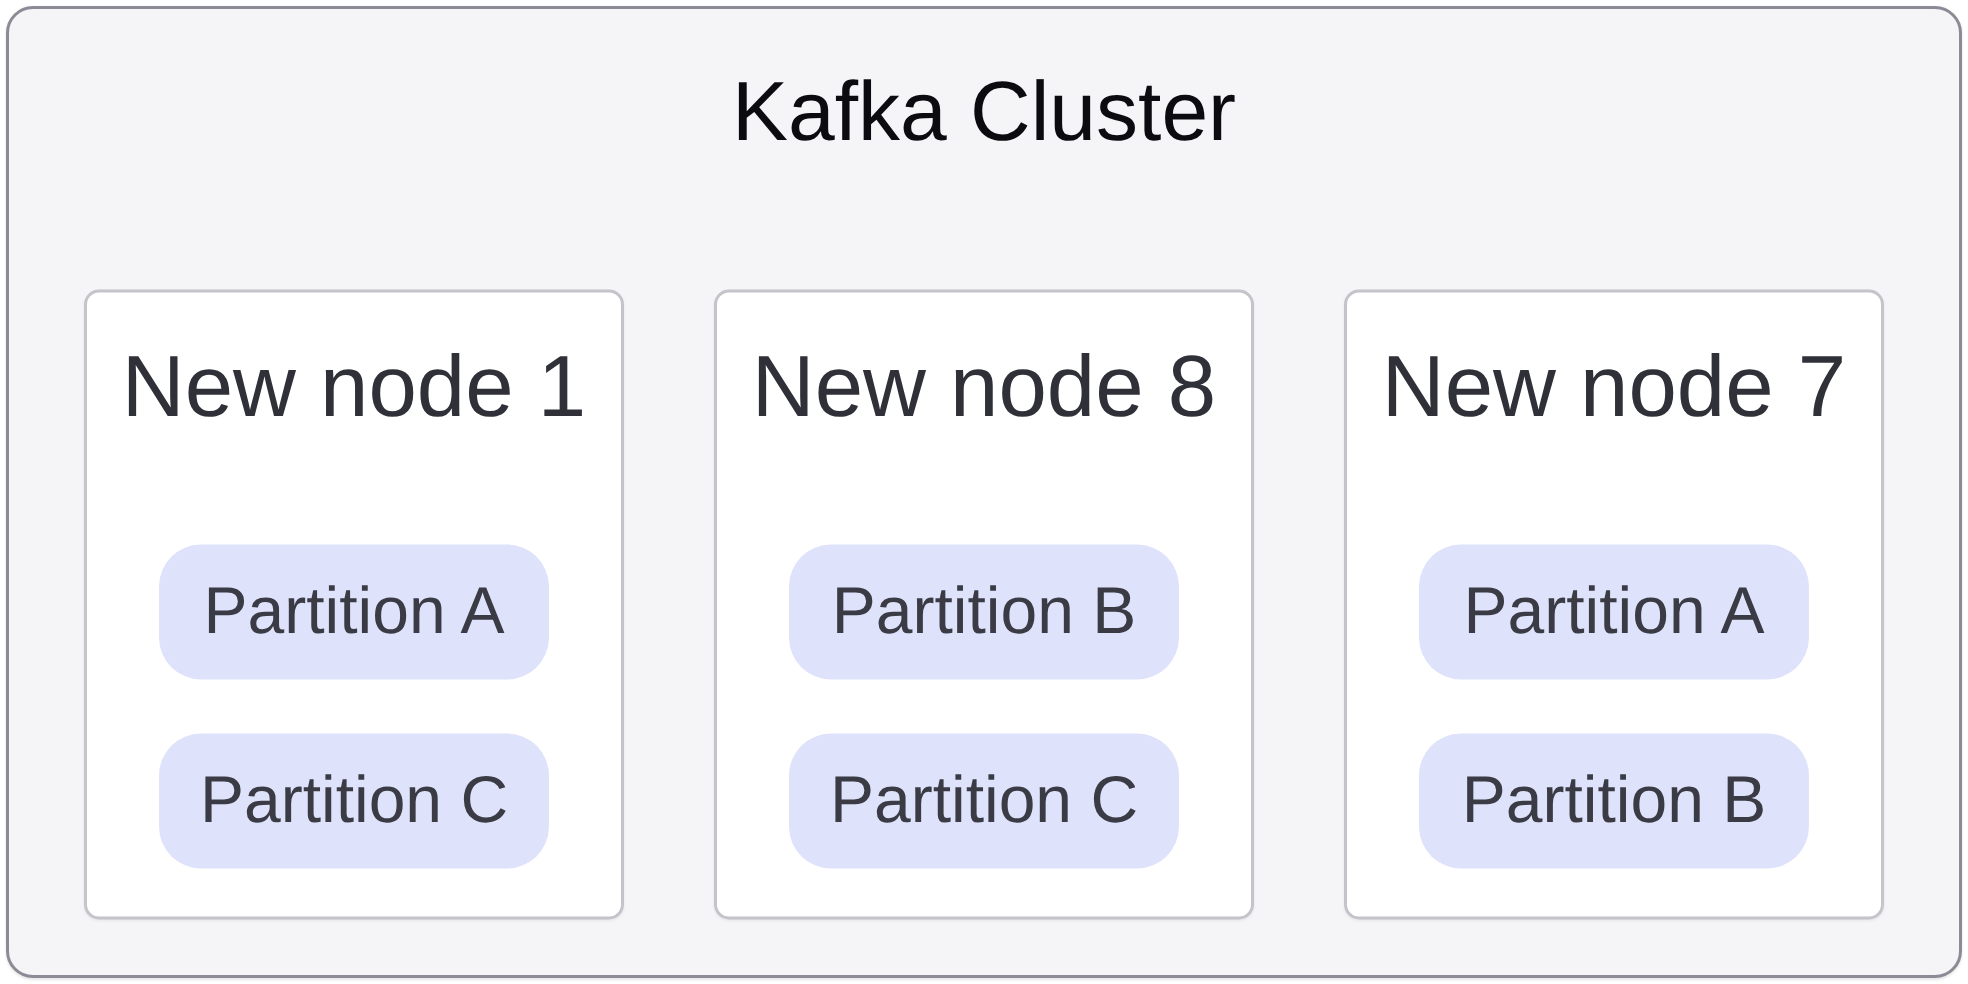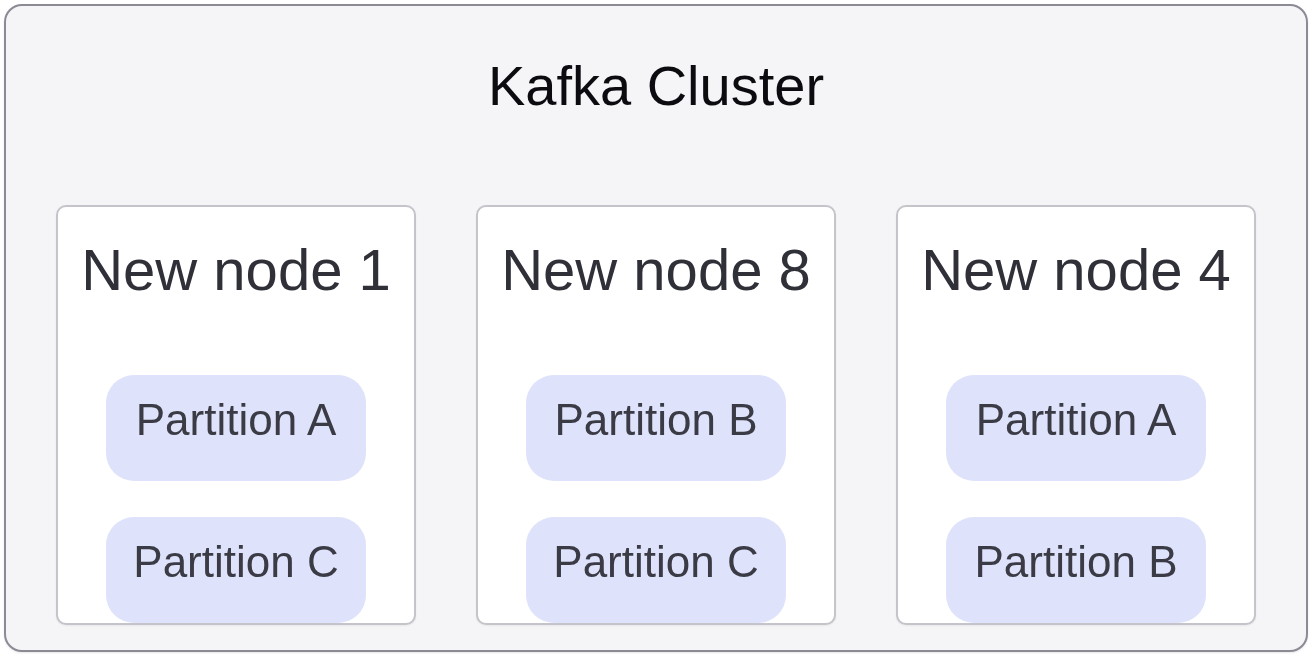--- a/index.html
+++ b/index.html
@@ -25,21 +25,21 @@
     left: 4px;
     top: 4px;
     width: 1304px;
     height: 648px;
     background: var(--frame-background);
     border: 2.5px solid var(--frame-border);
     border-radius: 18px;
     box-shadow: 0 1px 2px rgba(0,0,0,0.10);
   }
   .cluster-title {
-    margin-top: 45px;
+    margin-top: 33px;
     text-align: center;
     font-size: 56px;
     line-height: 70px;
     font-weight: 500;
     color: var(--title-text);
   }
   .nodes-row {
     margin-top: 84px;
     display: flex;
     justify-content: center;
@@ -67,21 +67,21 @@
   }
   .partitions {
     margin-top: 70px;
     display: flex;
     flex-direction: column;
     gap: 36px;
     align-items: center;
   }
   .partition-pill {
     width: 260px;
-    height: 106px;
+    height: 90px;
     border-radius: 28px;
     background: var(--partition-background);
     color: var(--partition-text);
     font-size: 44px;
     line-height: 90px;
     text-align: center;
     white-space: nowrap;
   }
 </style>
 </head>
@@ -102,21 +102,21 @@
 
     <div class="node-card">
       <div class="node-title">New node 8</div>
       <div class="partitions">
         <div class="partition-pill">Partition B</div>
         <div class="partition-pill">Partition C</div>
       </div>
     </div>
 
     <div class="node-card">
-      <div class="node-title">New node 4</div>
+      <div class="node-title">New node 7</div>
       <div class="partitions">
         <div class="partition-pill">Partition A</div>
         <div class="partition-pill">Partition B</div>
       </div>
     </div>
 
   </div>
 </div>
 
 </body></html>

